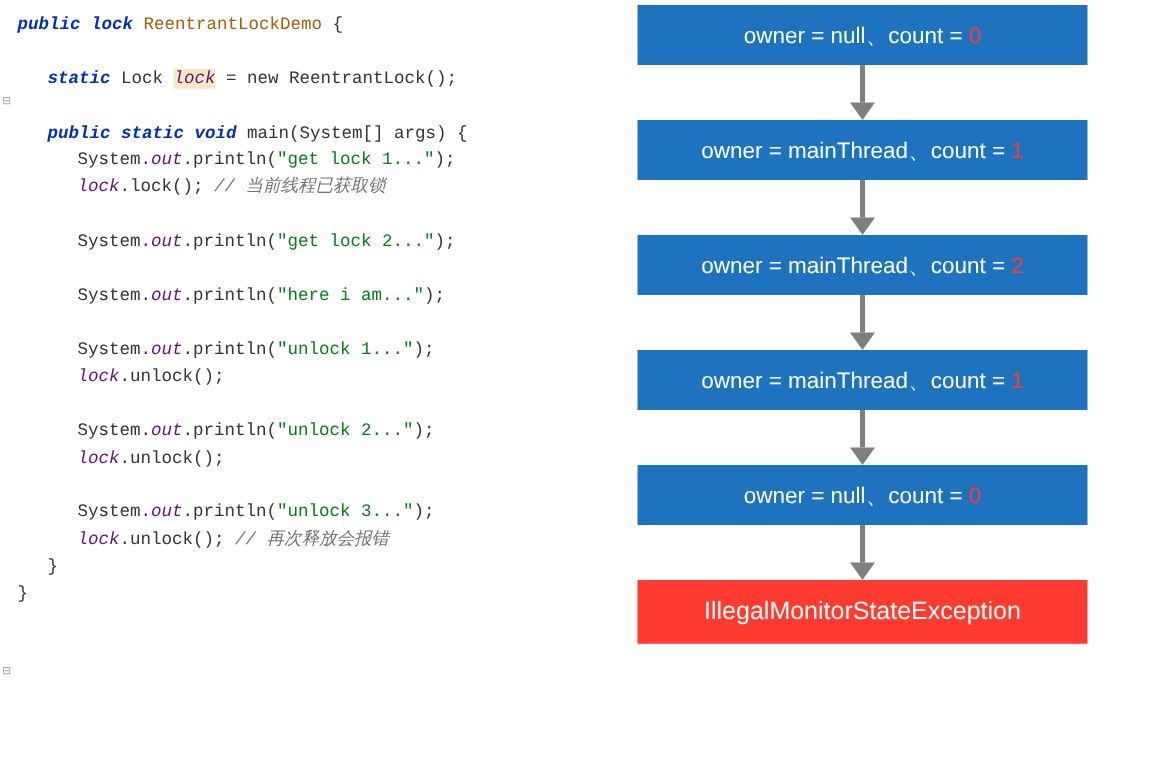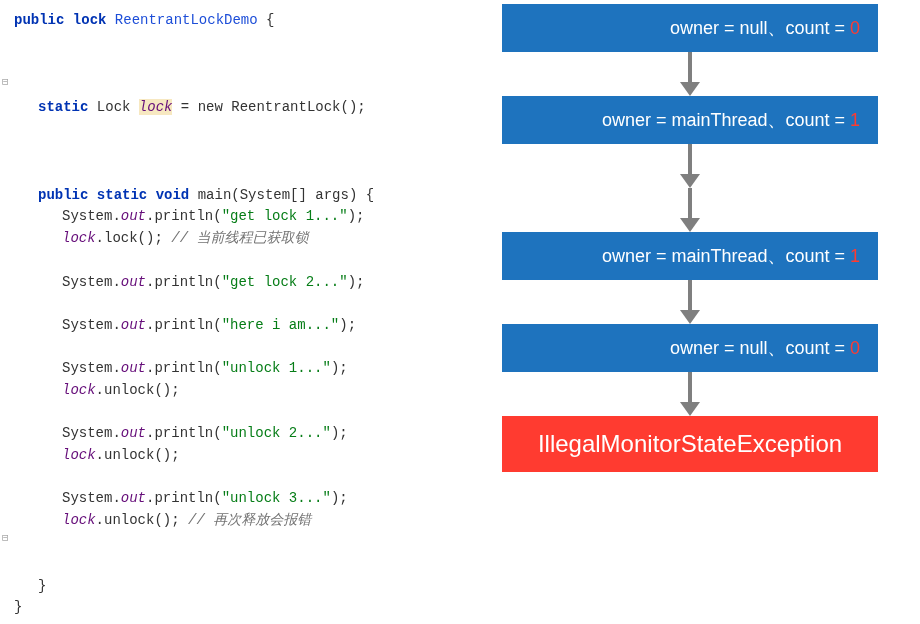--- a/index.html
+++ b/index.html
@@ -27,53 +27,53 @@
     top: 0;
     bottom: 0;
     width: 12px;
   }
   .fold {
     position: absolute;
     left: 2px;
     color: #aaa;
     font-size: 11px;
   }
-  .kw { color: #0033b3; font-weight: bold; }
-  .cls { color: #1d4ed8; }
+  .kw { color: #0033b3; font-weight: bold; font-style: italic; }
+  .cls { color: #a16207; }
   .field { color: #660e7a; font-style: italic; }
   .str { color: #067d17; }
   .cmt { color: #737373; font-style: italic; }
   .hl { background: #f7e8c1; }
   .line { white-space: pre; }
-  .ind1 { padding-left: 24px; margin-top: 44px; }
+  .ind1 { padding-left: 24px; }
   .ind2 { padding-left: 48px; }
 
   .diagram-pane {
     width: 460px;
     display: flex;
     flex-direction: column;
     align-items: center;
     padding: 4px 20px 10px 20px;
   }
   .state-box {
     background: #1e73be;
     color: #ffffff;
     font-family: Arial, sans-serif;
     font-size: 18px;
     padding: 12px 18px;
-    text-align: right;
+    text-align: center;
     min-width: 360px;
   }
   .num-zero { color: #ff3b30; }
   .num-red { color: #ff3b30; }
   .exception-box {
     background: #ff3b30;
     color: #ffffff;
     font-family: Arial, sans-serif;
-    font-size: 24px;
+    font-size: 20px;
     padding: 14px 36px;
     text-align: center;
     min-width: 360px;
   }
   .arrow {
     display: flex;
     flex-direction: column;
     align-items: center;
     height: 44px;
   }
@@ -128,20 +128,21 @@
       <div class="state-box"><span>owner = null</span><span>、</span><span>count = </span><span class="num-zero">0</span></div>
       <div class="arrow">
         <div class="shaft"></div>
         <div class="head"></div>
       </div>
       <div class="state-box"><span>owner = mainThread</span><span>、</span><span>count = </span><span class="num-red">1</span></div>
       <div class="arrow">
         <div class="shaft"></div>
         <div class="head"></div>
       </div>
+      <div class="state-box"><span>owner = mainThread</span><span>、</span><span>count = </span><span class="num-red">2</span></div>
       <div class="arrow">
         <div class="shaft"></div>
         <div class="head"></div>
       </div>
       <div class="state-box"><span>owner = mainThread</span><span>、</span><span>count = </span><span class="num-red">1</span></div>
       <div class="arrow">
         <div class="shaft"></div>
         <div class="head"></div>
       </div>
       <div class="state-box"><span>owner = null</span><span>、</span><span>count = </span><span class="num-zero">0</span></div>

